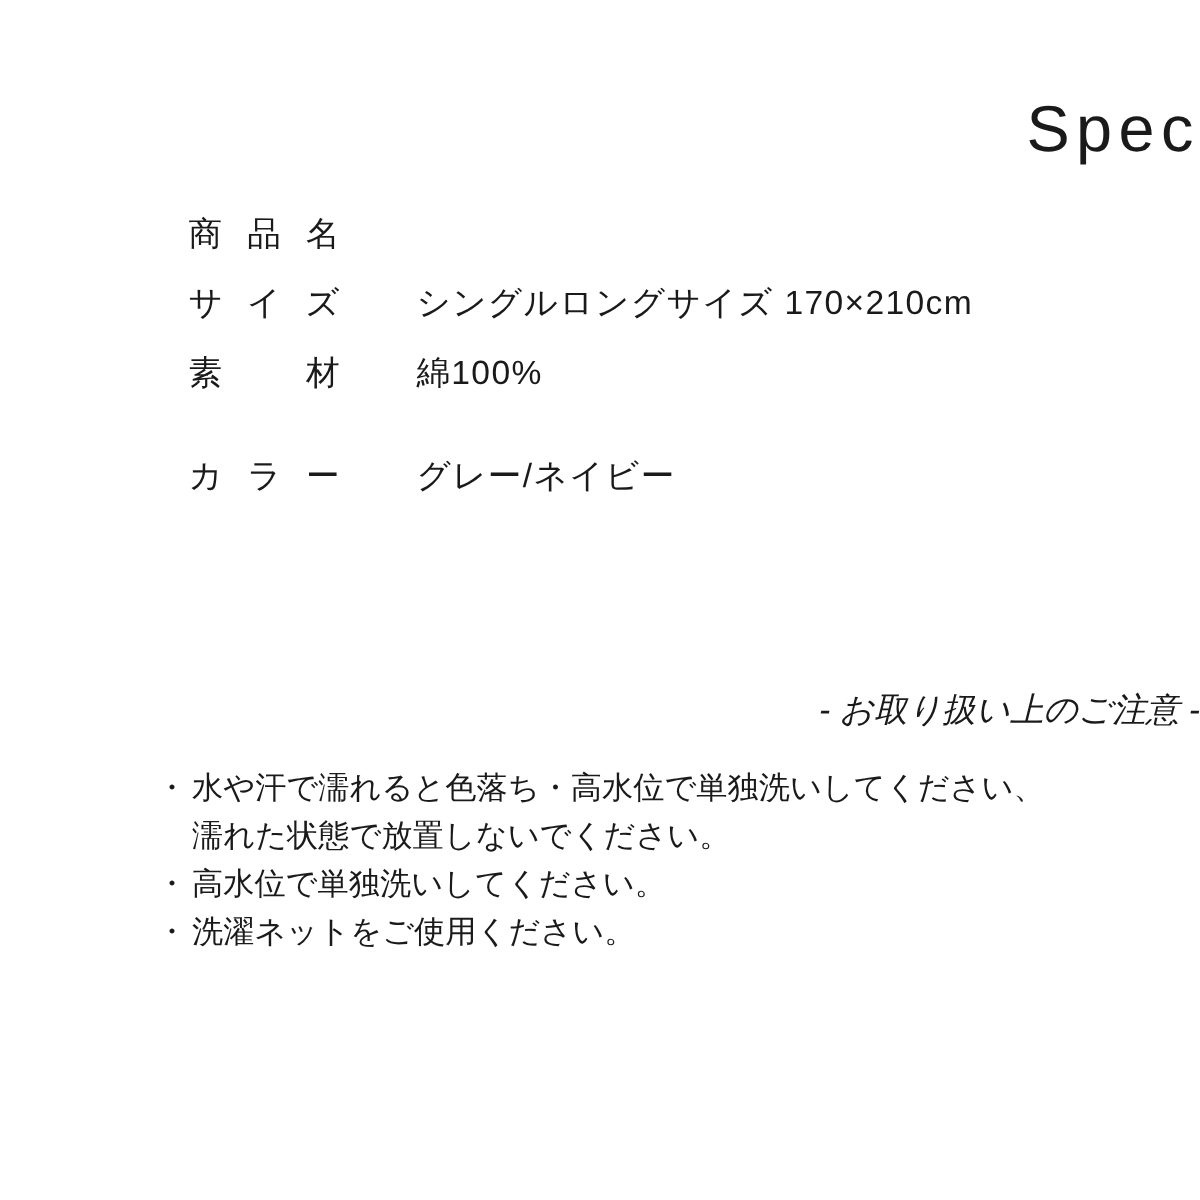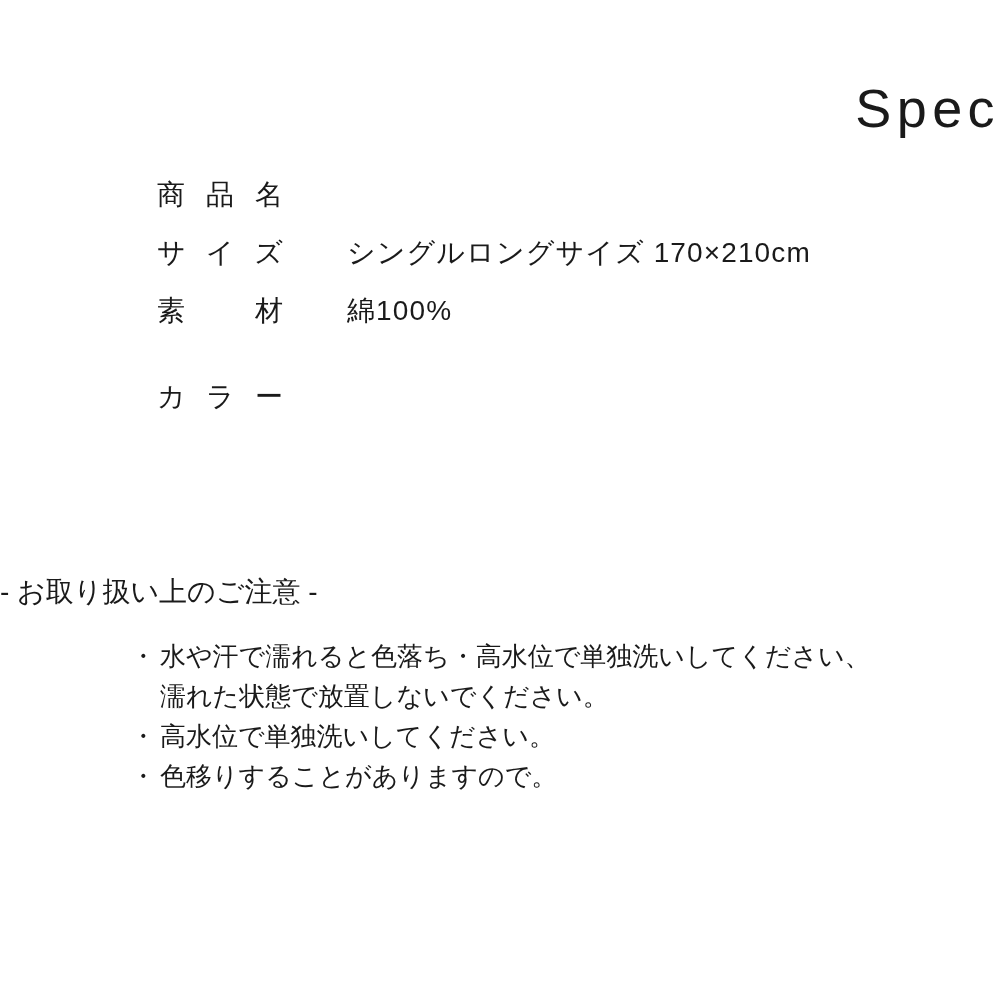--- a/index.html
+++ b/index.html
@@ -40,23 +40,24 @@
     flex-shrink: 0;
     margin-right: 64px;
     display: flex;                 
     justify-content: space-between;
   }
   .spec-value { letter-spacing: 0.04em; white-space: nowrap; }
 
   
   .notice-title {
     margin-top: 160px;
-    text-align: left;
+    text-align: right;
     font-size: 28px;
     line-height: 36px;
+    font-style: italic;
   }
   .notice-list { margin: 26px 0 0 130px; width: 800px; }
   .notice-item {
     display: flex;
     align-items: flex-start;
     font-size: 26px;
     line-height: 40px;
   }
   .bullet {
     width: 30px;
@@ -101,20 +102,21 @@
         </span>
       <span class="spec-value">綿100%</span>
     </div>
 
     <div class="spec-row spec-row-color">
       <span class="spec-label justify-chars">
           <span>カ</span>
           <span>ラ</span>
           <span>ー</span>
         </span>
+      <span class="spec-value">グレー/ネイビー</span>
     </div>
 
   </div>
 
   <div class="notice">
 
     <div class="notice-title">- お取り扱い上のご注意 -</div>
 
     <div class="notice-list">
 
@@ -124,19 +126,19 @@
 濡れた状態で放置しないでください。</span>
       </div>
 
       <div class="notice-item">
         <span class="bullet">・</span>
         <span class="notice-text">高水位で単独洗いしてください。</span>
       </div>
 
       <div class="notice-item">
         <span class="bullet">・</span>
-        <span class="notice-text">色移りすることがありますので。</span>
+        <span class="notice-text">洗濯ネットをご使用ください。</span>
       </div>
 
     </div>
   </div>
 
 </div>
 
 </body></html>

